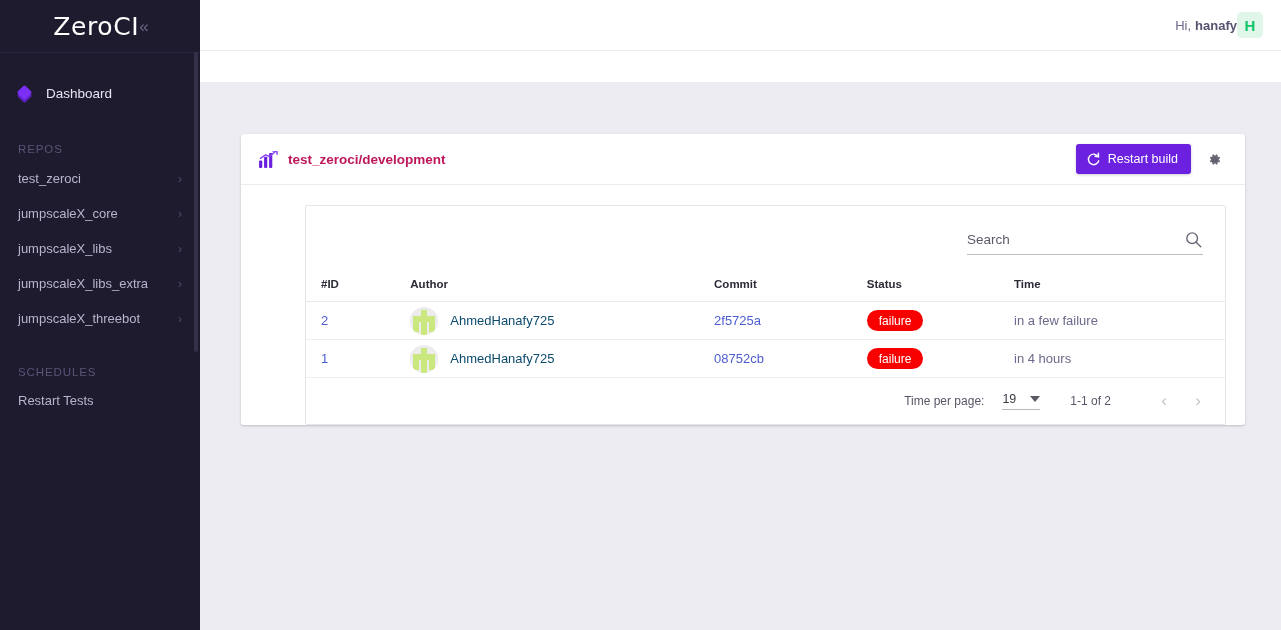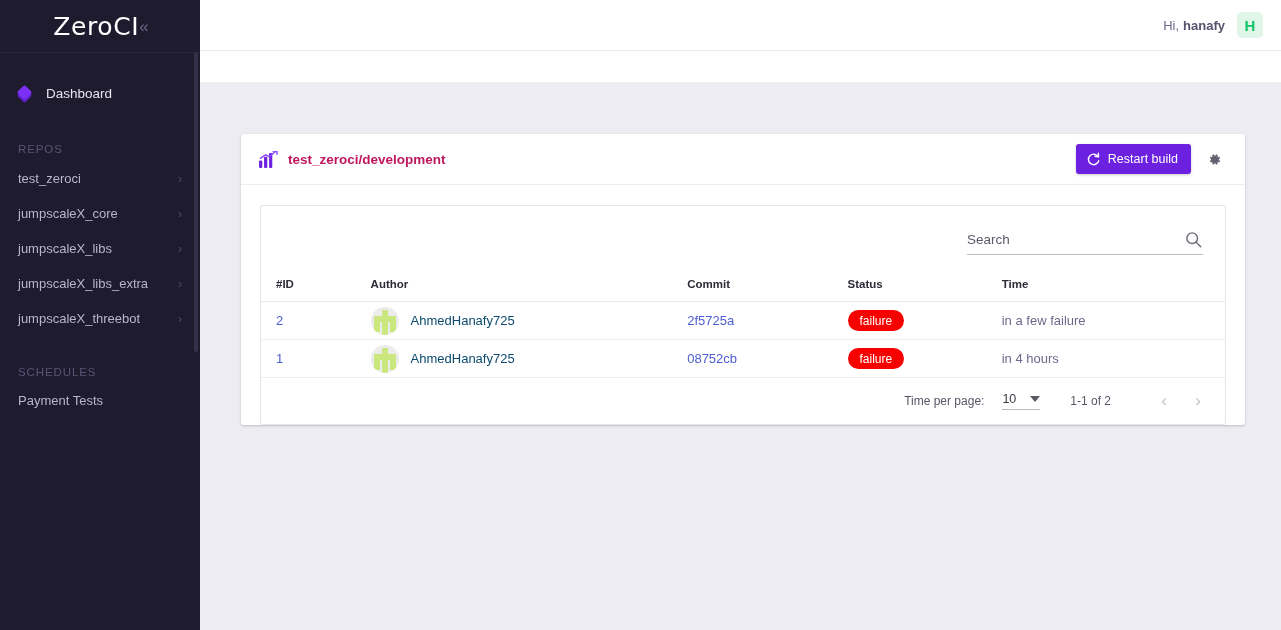--- a/index.html
+++ b/index.html
@@ -58,21 +58,21 @@
   }
   .repo-item .rlabel { color: #b9b3cd; font-size: 13px; }
   .repo-item .chev { color: #4f4869; font-size: 12px; }
   .schedule-item { height: 32px; display: flex; align-items: center; padding-left: 18px; cursor: pointer; }
   .schedule-item span { color: #b9b3cd; font-size: 13px; }
 
   
   .main { flex: 1; height: 630px; display: flex; flex-direction: column; background: #ececf2; }
   .topbar {
     height: 51px; background: #ffffff; display: flex; align-items: center;
-    justify-content: flex-end; padding-right: 18px; gap: 12px;
+    justify-content: flex-end; padding-right: 18px; gap: 0;
     border-bottom: 1px solid #eceaf1; flex: 0 0 51px;
   }
   .greet { color: #6c6a8a; font-size: 13px; }
   .greet b { font-weight: 600; color: #55536f; margin-left: 4px; }
   .avatar-badge {
     width: 26px; height: 26px; border-radius: 5px; background: #dff6e8;
     color: #13c56b; font-size: 15px; font-weight: 700;
     display: flex; align-items: center; justify-content: center;
   }
   .subbar { height: 31px; background: #ffffff; flex: 0 0 31px; }
@@ -95,21 +95,21 @@
     height: 30px; padding: 0 13px 0 10px; font-size: 12.5px;
     display: flex; align-items: center; gap: 7px; cursor: pointer;
     font-family: "Liberation Sans", sans-serif;
     box-shadow: 0 1px 3px rgba(0,0,0,.2);
   }
   .gear-btn {
     width: 34px; height: 34px; display: flex; align-items: center;
     justify-content: center; color: #5d5d6b; cursor: pointer; margin-left: 6px;
   }
 
-  .card-body { padding: 20px 19px 0 19px; }
+  .card-body { padding: 20px 19px 0 19px; margin-left: 45px; }
   .table-panel {
     border: 1px solid #e6e6ea; border-radius: 2px; background: #fff;
   }
   .search-row { height: 72px; display: flex; align-items: center; justify-content: flex-end; padding-right: 22px; }
   .search-box { width: 236px; position: relative; border-bottom: 1px solid #bdbdbd; padding-bottom: 5px; display: flex; align-items: center; }
   .search-input {
     border: 0; outline: 0; flex: 1; font-size: 13.5px; color: #5a5a68;
     background: transparent; font-family: "Liberation Sans", sans-serif;
   }
   .search-input::placeholder { color: #5a5a68; }
@@ -195,21 +195,21 @@
       <span class="chev">›</span>
     </div>
     <div class="repo-item">
       <span class="rlabel">jumpscaleX_threebot</span>
       <span class="chev">›</span>
     </div>
 
     <div class="section-label">SCHEDULES</div>
 
     <div class="schedule-item">
-      <span>Payment Tests</span>
+      <span>Restart Tests</span>
     </div>
   </aside>
 
   <main class="main">
 
     <header class="topbar">
       <div class="greet">
         <span>Hi,</span><b>hanafy</b>
       </div>
       <div class="avatar-badge">H</div>
@@ -321,21 +321,21 @@
                   <td class="c-time">
                     <span class="time-txt">in 4 hours</span>
                   </td>
                 </tr>
               </tbody>
             </table>
 
             <div class="pager">
               <span class="pager-label">Time per page:</span>
               <span class="rows-select">
-                <span>10</span>
+                <span>19</span>
                 <span class="caret"></span>
               </span>
               <span class="range-txt">1-1 of 2</span>
               <span class="pg-btn">‹</span>
               <span class="pg-btn">›</span>
             </div>
 
           </div>
         </div>
       </section>

